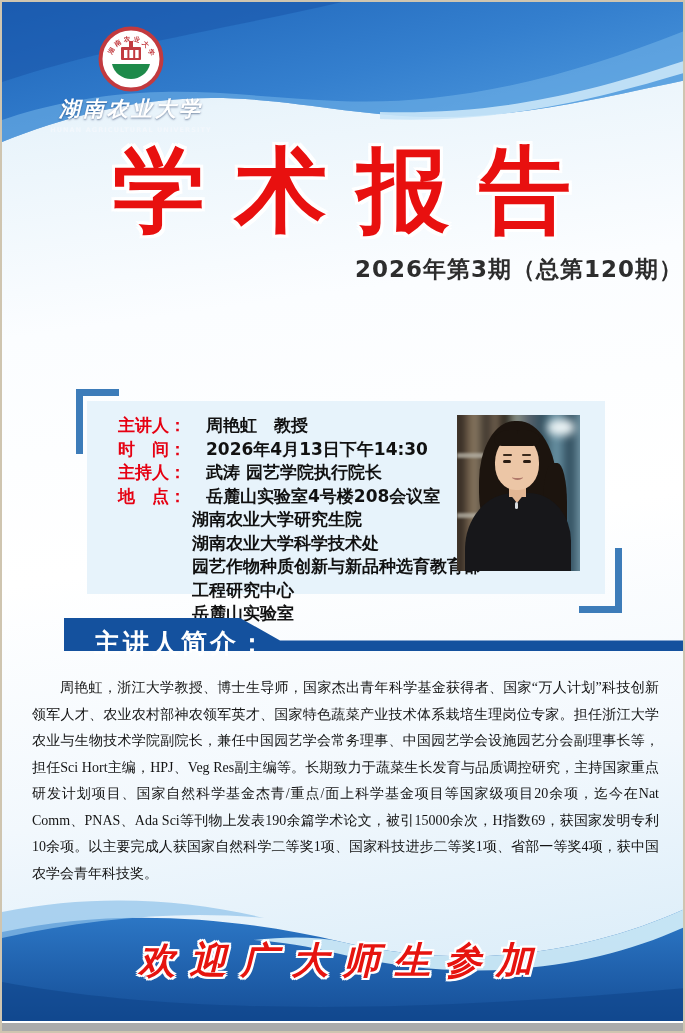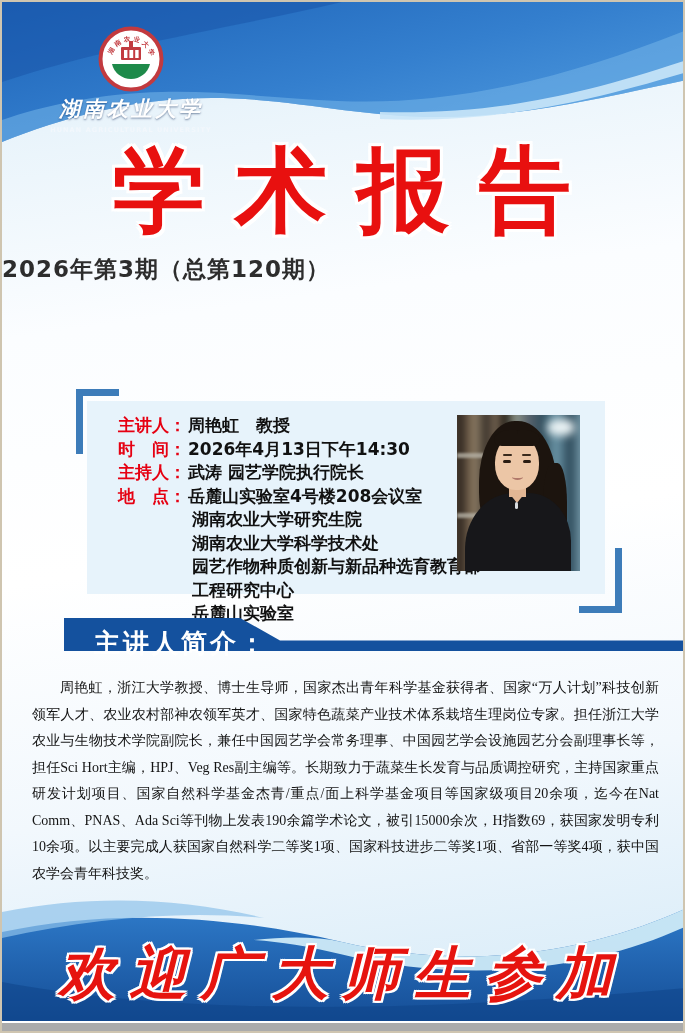--- a/index.html
+++ b/index.html
@@ -18,33 +18,33 @@
   .seal{width:66px;height:66px;margin:0 auto;display:block;}
   .logo-cn{color:#ffffff;font-size:21px;font-weight:bold;letter-spacing:3px;margin-top:3px;
            font-family:"DejaVu Serif","Liberation Serif",serif;font-style:italic;text-shadow:0 1px 2px rgba(0,30,80,.5);}
   .logo-en{color:#f2f7fc;font-size:6.5px;letter-spacing:1.1px;margin-top:3px;font-weight:bold;}
   
   .main-title{position:absolute;top:140px;left:0;width:100%;text-align:center;
     font-size:92px;line-height:1.05;font-weight:bold;color:#e8100f;
     letter-spacing:30px;padding-left:29px;box-sizing:border-box;
     font-family:"DejaVu Serif","Liberation Serif",serif;
     text-shadow:-3px -3px 0 #fff,3px -3px 0 #fff,-3px 3px 0 #fff,3px 3px 0 #fff,0 -3px 0 #fff,0 3px 0 #fff,-3px 0 0 #fff,3px 0 0 #fff;}
-  .issue{position:absolute;top:252px;left:0;width:100%;text-align:left;
+  .issue{position:absolute;top:252px;left:0;width:100%;text-align:right;
     font-size:23px;font-weight:bold;color:#2d2d2d;letter-spacing:1px;}
   .lecture-title{position:absolute;top:310px;left:0;width:100%;text-align:center;
     font-size:27px;font-weight:bold;color:#169ae3;letter-spacing:1px;}
   
   .info-box{position:absolute;left:85px;top:399px;width:518px;height:193px;background:#e7f3fb;}
   .bracket-tl{position:absolute;left:74px;top:387px;width:36px;height:58px;
     border-left:7px solid #3d7cb9;border-top:7px solid #3d7cb9;}
   .bracket-br{position:absolute;left:577px;top:546px;width:36px;height:58px;
     border-right:7px solid #3d7cb9;border-bottom:7px solid #3d7cb9;}
   .info-rows{position:absolute;left:116px;top:412px;font-size:17px;font-weight:bold;
     line-height:23.5px;color:#111;}
-  .info-label{color:#e60012;margin-right:2px;}
+  .info-label{color:#e60012;margin-right:20px;}
   .host-extra{padding-left:74px;}
   
   .photo{position:absolute;left:455px;top:413px;width:123px;height:156px;overflow:hidden;background:#444;}
   .ph-bg{position:absolute;left:-6px;top:-6px;right:-6px;bottom:-6px;filter:blur(3px);
     background:linear-gradient(90deg,#5c4a38 0%,#2e2620 7%,#6e5c48 13%,#8a7a64 18%,#3a322a 26%,#746452 33%,#262018 40%,#8c9488 48%,#55606b 58%,#32505f 68%,#6c96a8 78%,#2e4a5a 88%,#88b0c0 100%);}
   .ph-shelf{position:absolute;left:0;width:58px;height:5px;background:#b8b4a8;opacity:.75;filter:blur(1px);}
   .ph-light{position:absolute;right:5px;top:4px;width:28px;height:17px;background:#eaf2f4;border-radius:50%;filter:blur(4px);}
   .ph-hair{position:absolute;left:22px;top:6px;width:78px;height:132px;background:#1c140e;border-radius:46% 50% 42% 46%;}
   .ph-hair-side{position:absolute;left:86px;top:48px;width:24px;height:100px;background:#1c140e;border-radius:40%;}
   .ph-face{position:absolute;left:38px;top:20px;width:44px;height:55px;background:#ecc6a6;border-radius:50% 50% 46% 46%;}
@@ -61,21 +61,21 @@
   .banner{position:absolute;left:62px;top:616px;width:623px;height:33px;}
   .banner-bg{position:absolute;left:0;top:0;width:100%;height:100%;background:#14519e;
     clip-path:polygon(0 0,176px 0,216px 68%,100% 68%,100% 100%,0 100%);}
   .banner-text{position:absolute;left:30px;top:8px;color:#ffffff;font-size:26px;font-weight:bold;letter-spacing:3px;}
   
   .bio{position:absolute;left:30px;top:659px;width:627px;font-size:14px;line-height:26.5px;
     color:#141414;text-align:justify;text-indent:2em;
     font-family:Liberation Serif, serif;}
   
   .welcome{position:absolute;left:0;top:934px;width:100%;text-align:center;
-    font-size:57px;font-weight:bold;color:#e6140f;font-style:italic;letter-spacing:14px;
+    font-size:37px;font-weight:bold;color:#e6140f;font-style:italic;letter-spacing:14px;
     font-family:"DejaVu Serif","Liberation Serif",serif;
     text-shadow:-2px -2px 0 #fff,2px -2px 0 #fff,-2px 2px 0 #fff,2px 2px 0 #fff,0 -2px 0 #fff,0 2px 0 #fff,-2px 0 0 #fff,2px 0 0 #fff;}
 </style>
 </head>
 <body>
 
 <div class="poster">
 
   <svg class="wave-top" viewBox="0 0 685 200" preserveAspectRatio="none" aria-hidden="true">
     <defs>

